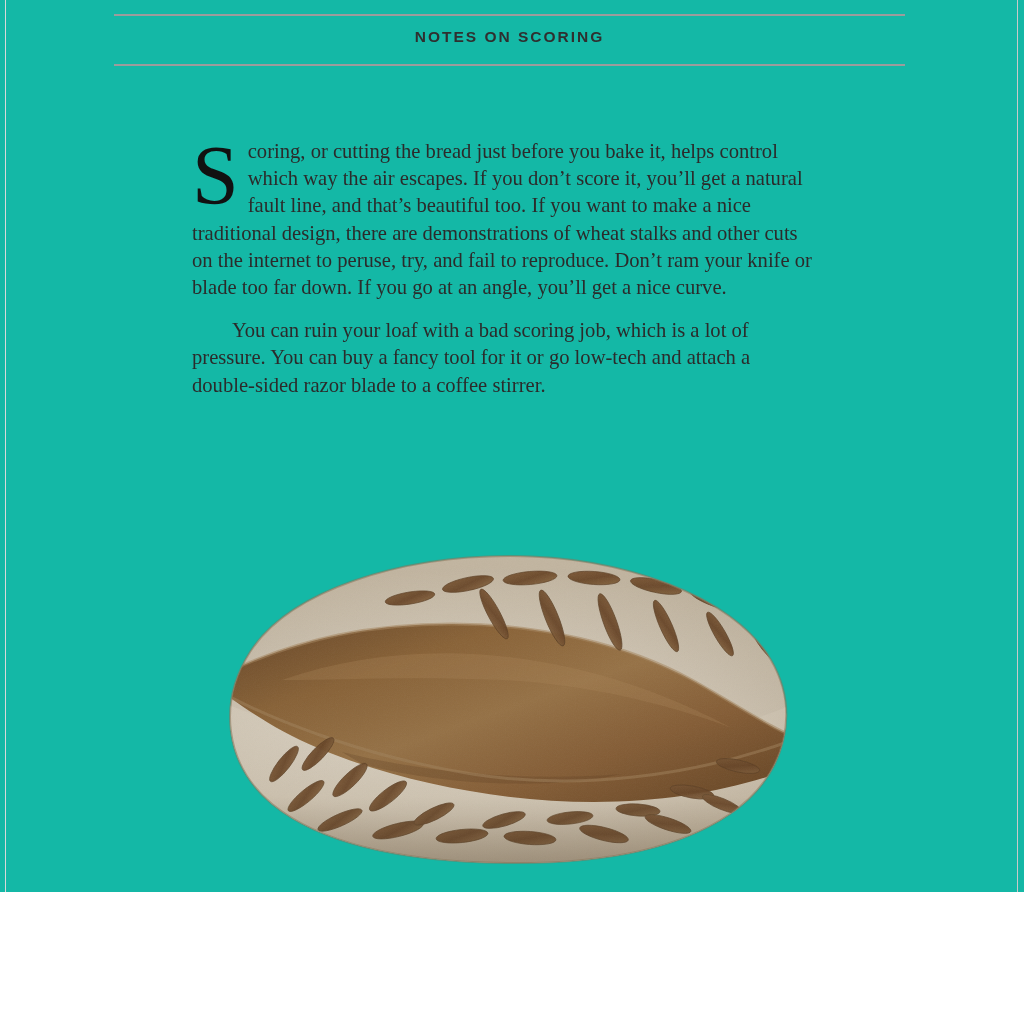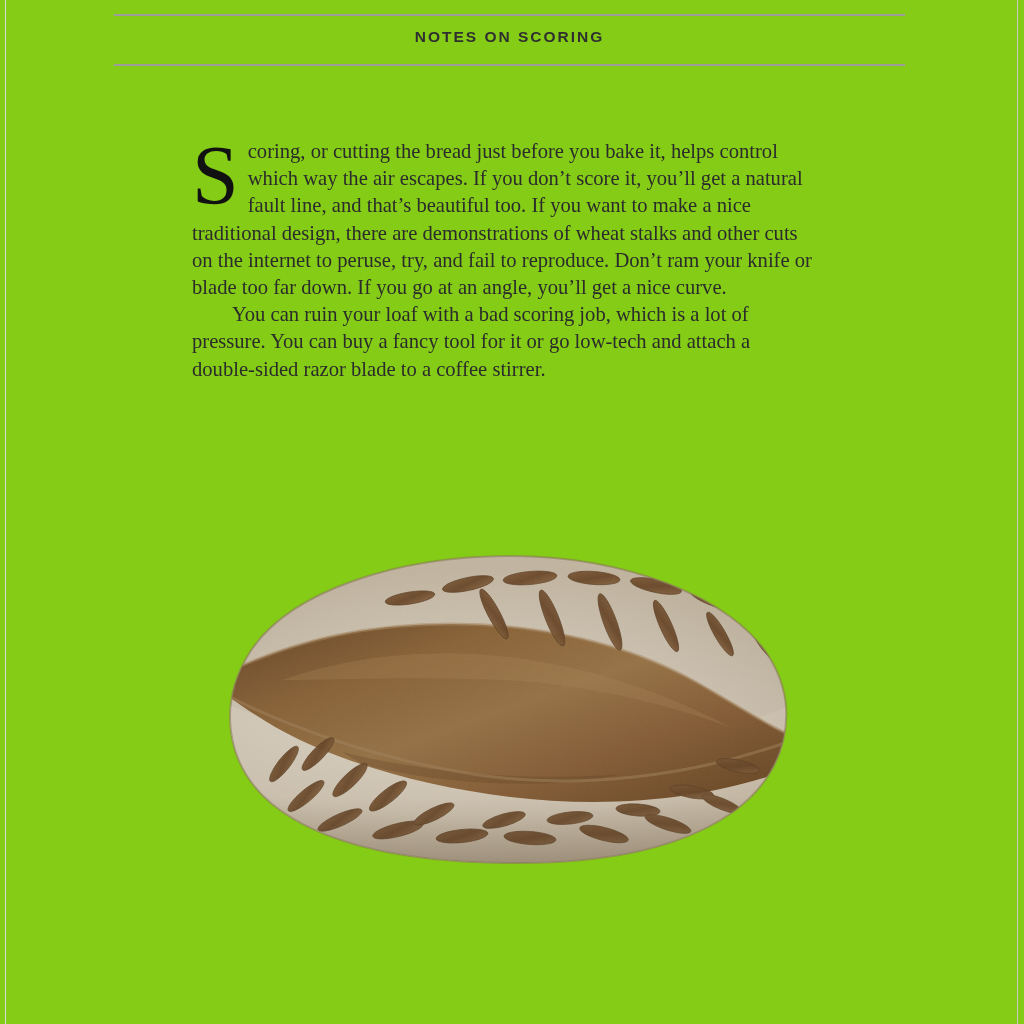--- a/index.html
+++ b/index.html
@@ -4,22 +4,22 @@
 <title>Notes on Scoring</title>
 <style>
   html, body {
     margin: 0;
     padding: 0;
     background: #ffffff;
   }
   #page {
     position: relative;
     width: 1024px;
-    height: 1024px;
-    background: #84cc16;
+    height: 892px;
+    background: #14b8a6;
     overflow: hidden;
     font-family: "Liberation Serif", serif;
   }
 
   
   .page-edge {
     position: absolute;
     top: 0;
     width: 1px;
     height: 1024px;
@@ -63,20 +63,21 @@
     color: #2b2b2b;
     font-size: 20.6px;
     line-height: 27.2px;
     text-align: left;
   }
   #body-copy p {
     margin: 0;
   }
   #body-copy p.indent {
     text-indent: 40px;
+    margin-top: 16px;
   }
   .dropcap {
     float: left;
     font-family: "Liberation Serif", serif;
     font-size: 84px;
     line-height: 64px;
     font-weight: 400;
     padding: 6px 9px 0 0;
     color: #111111;
   }

